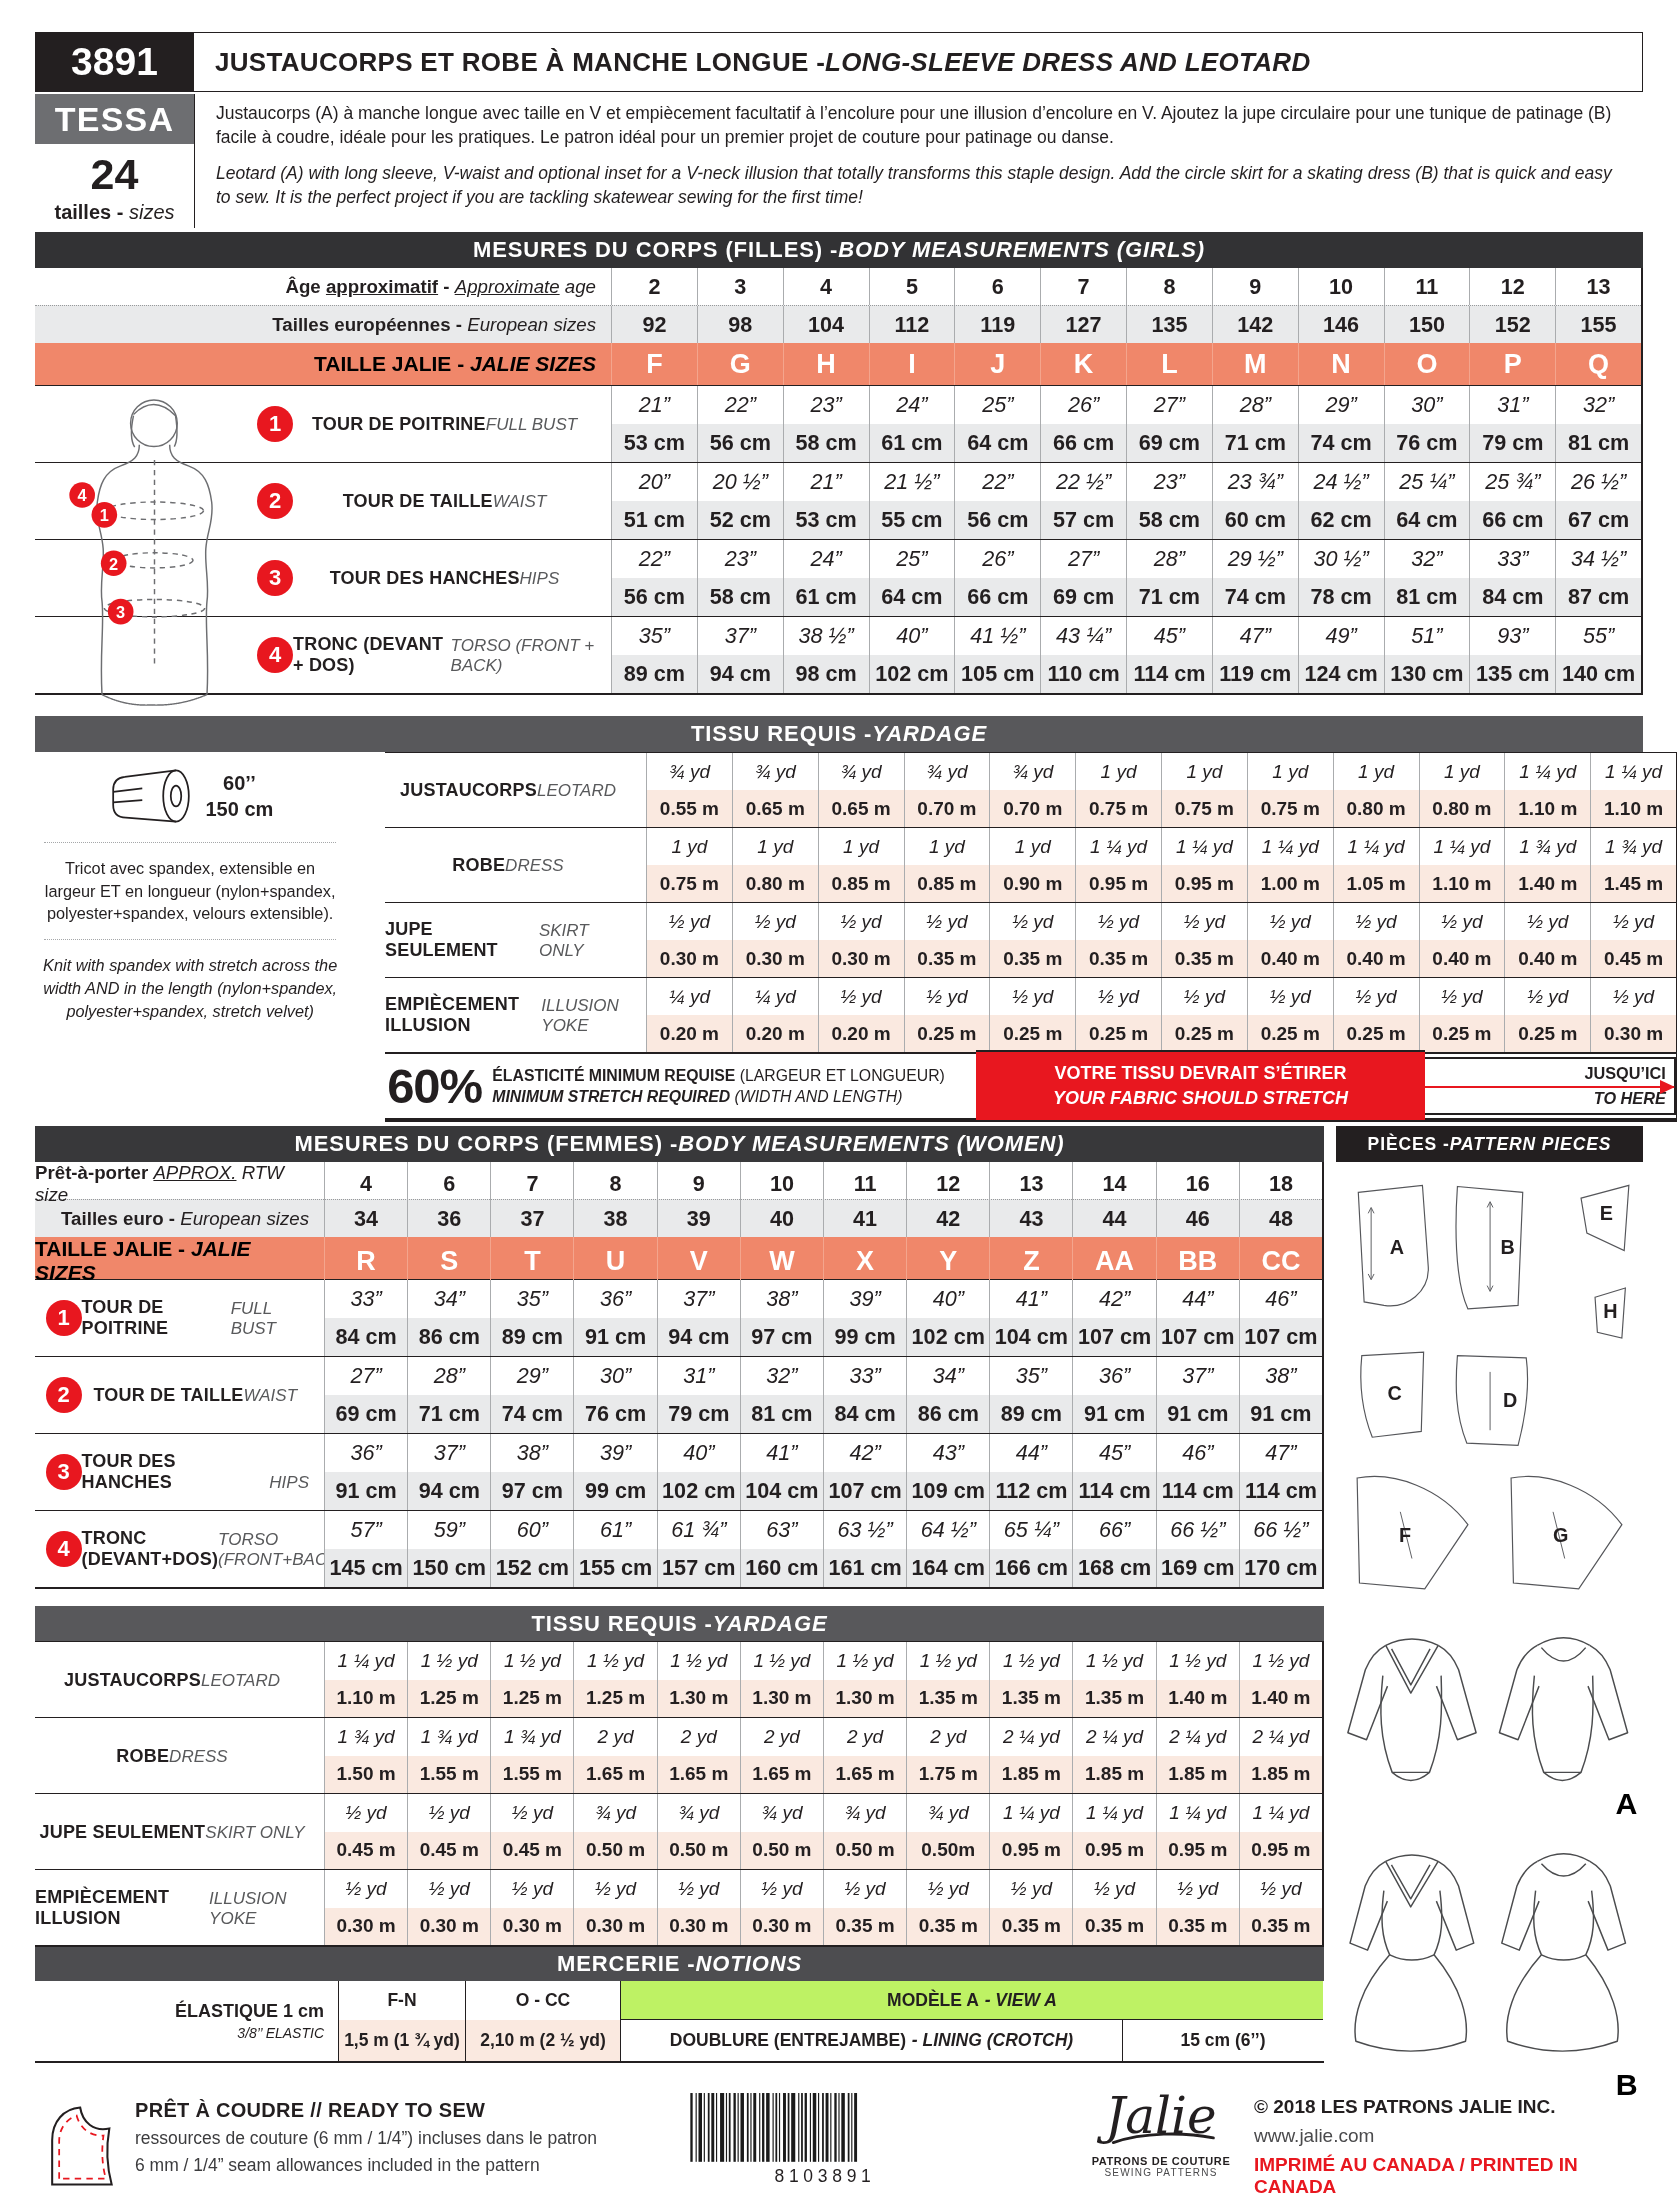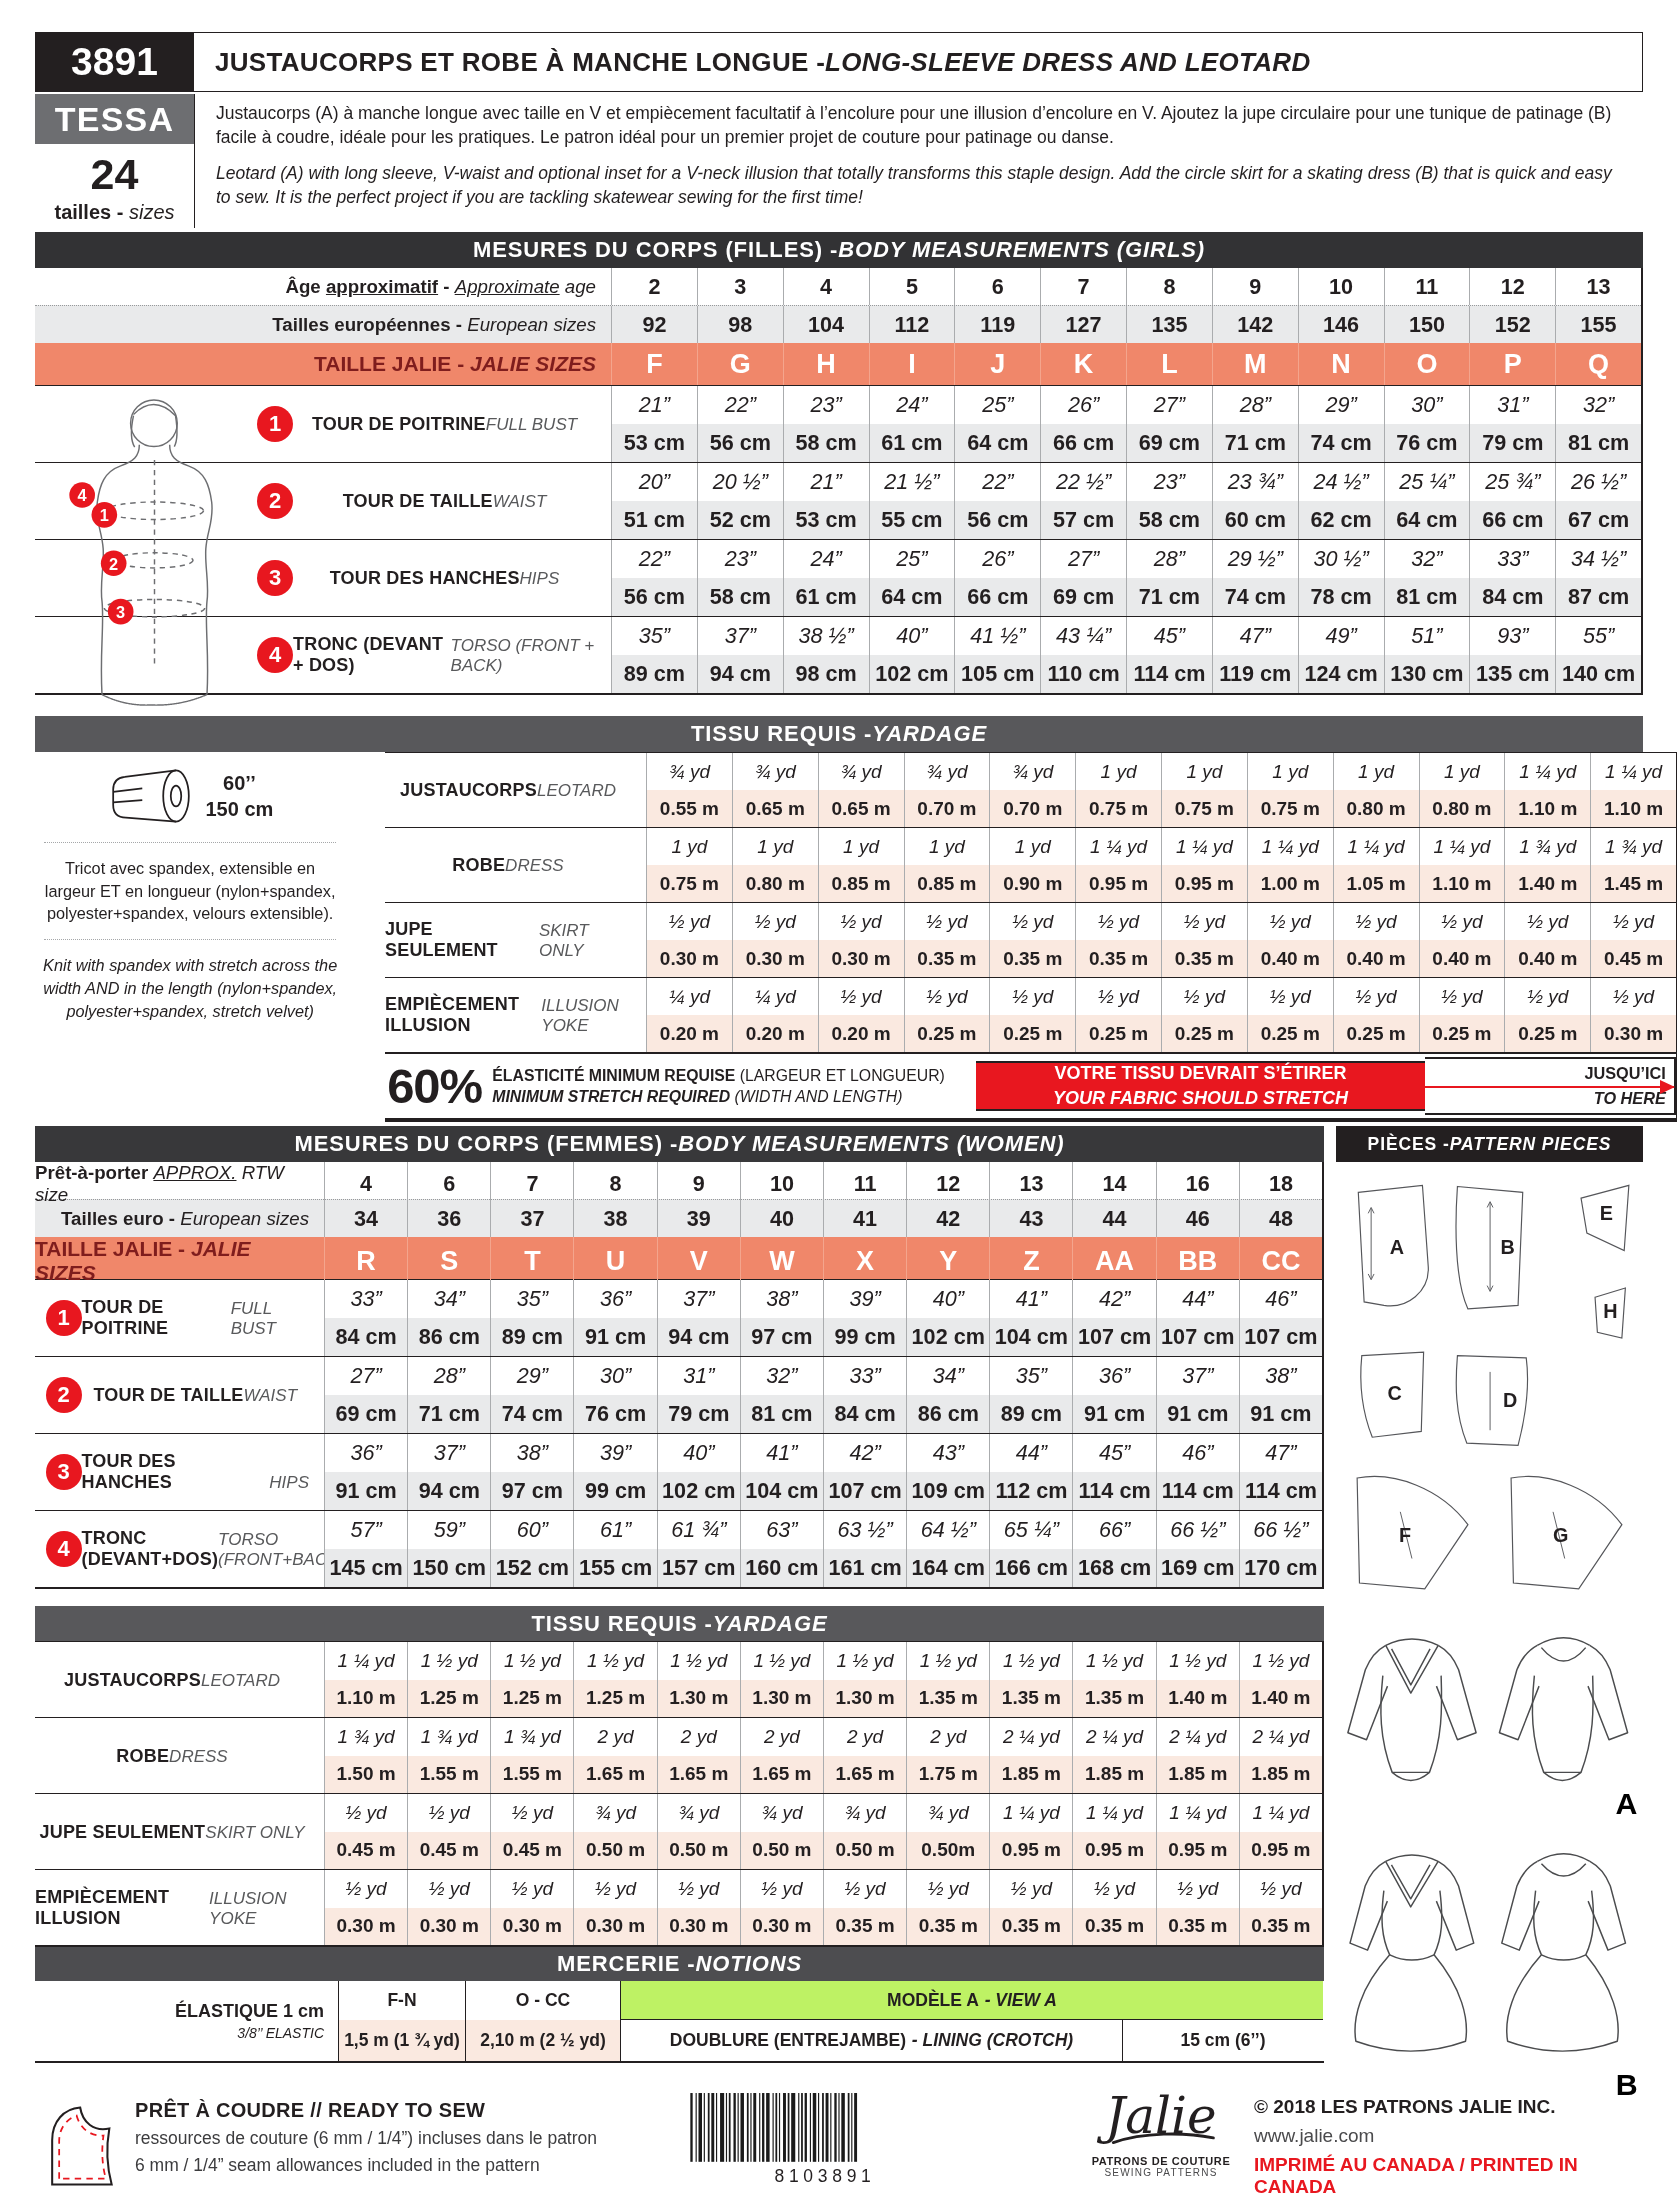--- a/index.html
+++ b/index.html
@@ -36,21 +36,21 @@
   .g12{grid-template-columns:576px repeat(12,1fr);}
   .w12{grid-template-columns:289px repeat(12,1fr);}
   .cell{display:flex;align-items:center;justify-content:center;border-left:0.6px solid #aaacae;font-size:21.6px;}
   .rowlabel{display:flex;align-items:center;justify-content:flex-end;padding-right:15px;}
   .r-size{height:37px;}
   .r-size .cell{font-weight:700;font-size:21.6px;}
   .r-euro{background:#e9eaeb;border-top:1.2px dotted #97999b;}
   .r-euro .cell{font-weight:600;}
   .r-jalie{height:42px;background:#f0876a;}
   .r-jalie .cell{color:#fff;font-weight:800;font-size:27px;border-left:0.6px solid #f4a58d;}
-  .r-jalie .rowlabel{color:#7f1d1d;font-weight:800;font-size:21px;}
+  .r-jalie .rowlabel{color:#000000;font-weight:800;font-size:21px;}
   .r-jalie .rowlabel i{font-weight:700;}
   .sizelabel{font-size:18.7px;}
   .sizelabel b{font-weight:700;}
   .sizelabel i{color:#231f20;}
   .mblock{display:grid;grid-template-rows:1fr 1fr;border-top:1.8px solid #231f20;background:#fff;}
   .mblock.g{height:76px;}
   .mblock .blocklabel{grid-row:1/3;grid-column:1;display:flex;align-items:center;}
   .mblock .cell.r0{font-style:italic;font-weight:400;}
   .mblock .cell.r1{background:#e9eaeb;font-weight:600;}
   .labcol{flex:1;display:flex;flex-direction:row;align-items:flex-end;justify-content:center;padding-right:15px;}
@@ -73,21 +73,21 @@
   .fabwidth{font-size:20px;font-weight:700;text-align:center;line-height:1.3;}
   .dotline{border-top:1.8px dotted #a5a7a9;margin:14px 3.5px;}
   .fabnote{font-size:16.3px;line-height:1.4;text-align:center;}
   .fabnote.en{font-style:italic;}
   .stretch{display:flex;height:70px;border-top:2.3px solid #231f20;border-bottom:4.1px solid #231f20;
     box-sizing:border-box;align-items:center;}
   .pct{font-size:49px;font-weight:800;letter-spacing:-1.2px;padding:0 10.5px 0 2.3px;}
   .stxt{flex:1;line-height:1.35;font-size:15.8px;}
   .stxt .b{font-weight:800;}
   .stxt .en{font-style:italic;}
-  .redbox{width:449px;height:50px;background:#e8171f;border-top:2.3px solid #231f20;border-bottom:2.3px solid #231f20;
+  .redbox{width:449px;height:72px;background:#e8171f;border-top:2.3px solid #231f20;border-bottom:2.3px solid #231f20;
     box-sizing:border-box;color:#fff;display:flex;flex-direction:column;justify-content:center;gap:3.5px;
     text-align:center;font-weight:800;font-size:18px;flex:none;}
   .redbox .en{font-style:italic;}
   .herebox{width:251px;height:58px;border:2.3px solid #231f20;border-left:none;box-sizing:border-box;flex:none;
     position:relative;display:flex;flex-direction:column;justify-content:space-between;padding:4.7px 8.2px;
     font-weight:800;font-size:16.3px;text-align:right;background:#fff;}
   .herebox .en{font-style:italic;}
   .arrow{position:absolute;left:0;top:50%;width:100%;height:0;border-top:2.9px solid #e8171f;}
   .arrow:after{content:"";position:absolute;right:-1.2px;top:-8.2px;border-left:15px solid #e8171f;
     border-top:7px solid transparent;border-bottom:7px solid transparent;}

